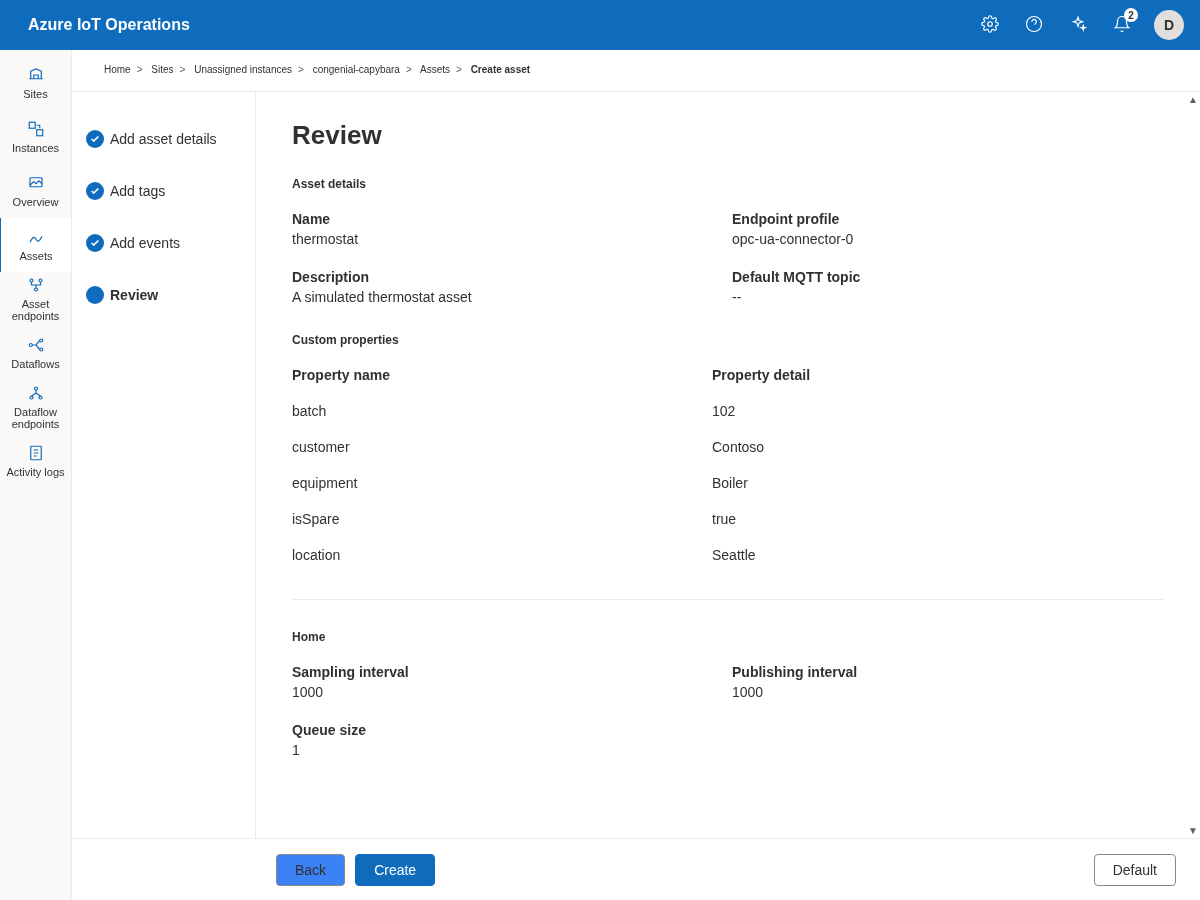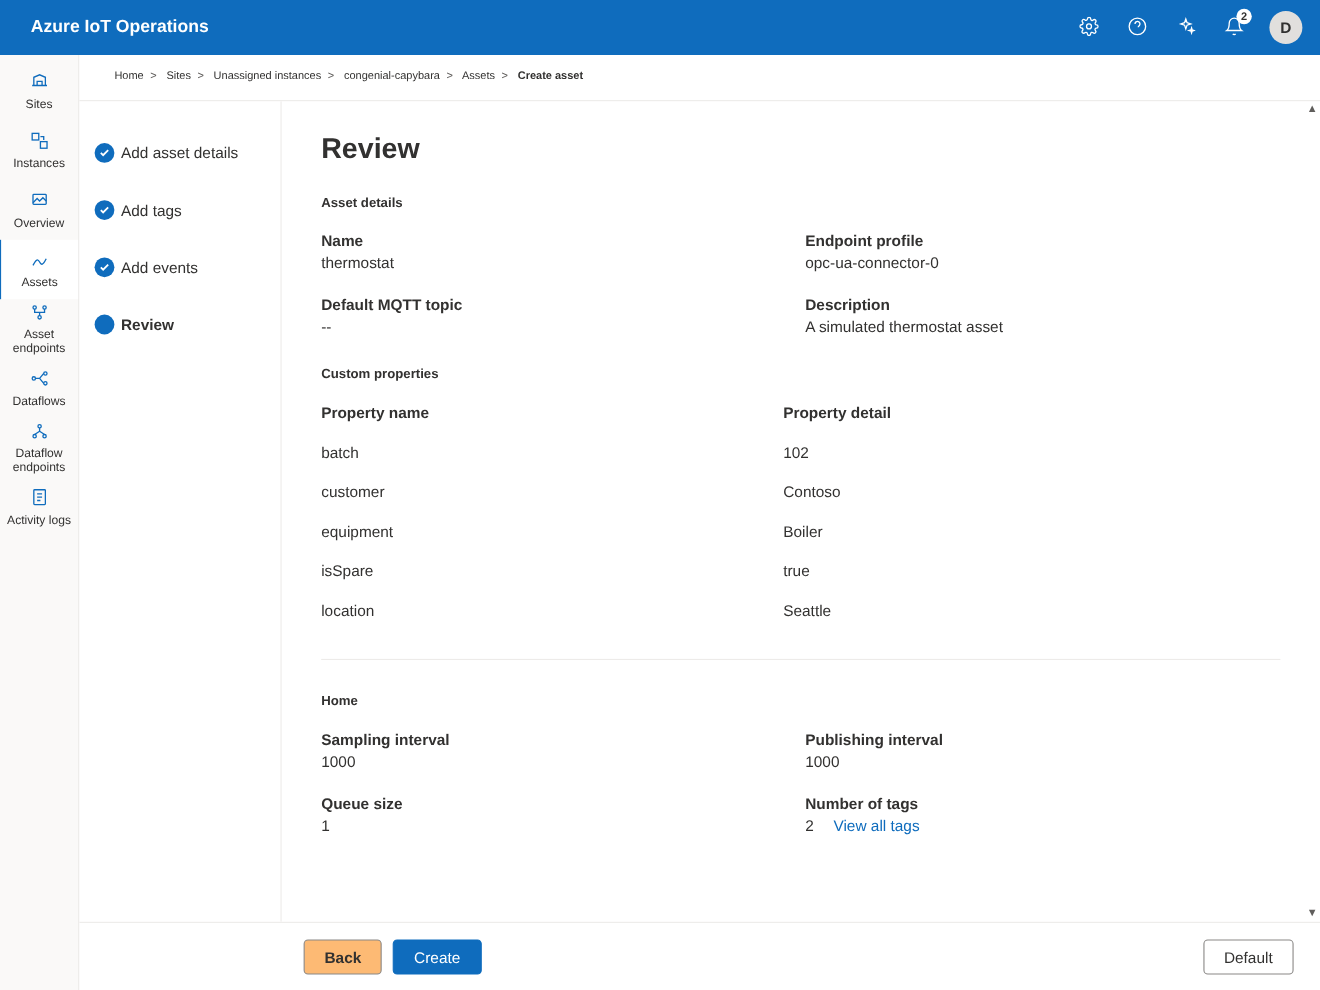--- a/index.html
+++ b/index.html
@@ -46,21 +46,21 @@
   .field .fvalue { color: #323130; }
   .prop-table { margin-bottom: 30px; border-bottom: 1px solid #edebe9; padding-bottom: 16px;}
   .prop-head { display: grid; grid-template-columns: 420px 420px; font-weight: 600; margin-bottom: 20px;}
   .prop-row { display: grid; grid-template-columns: 420px 420px; margin-bottom: 20px;}
   .link { color: #0f6cbd; cursor: pointer; margin-left: 14px;}
 
   
   .footer { height: 62px; border-top: 1px solid #edebe9; display: flex; align-items: center; padding: 0 24px 0 204px; flex-shrink: 0;}
   .footer .spacer { flex: 1; }
   .btn { height: 32px; padding: 0 18px; border-radius: 4px; font-size: 14px; cursor: pointer; display: inline-flex; align-items: center; justify-content: center;}
-  .btn-secondary { background: #fdba74; border: 1px solid #8a8886; color: #323130; font-weight: bold; }
+  .btn-secondary { background: #3b82f6; border: 1px solid #8a8886; color: #323130; }
   .btn-primary { background: #0f6cbd; border: 1px solid #0f6cbd; color: #fff; margin-left: 10px;}
   .btn-outline { background: #fff; border: 1px solid #8a8886; color: #323130; }
 
   
   .scrollhints { position: absolute; right: 0; top: 0; bottom: 0; width: 14px; display: flex; flex-direction: column; justify-content: space-between; color: #605e5c; font-size: 10px; pointer-events: none;}
   .scrollhints div { padding: 2px;}
 </style>
 </head>
 <body>
 
@@ -221,26 +221,26 @@
         <div class="grid2">
           <div class="field">
             <div class="flabel">Name</div>
             <div class="fvalue">thermostat</div>
           </div>
           <div class="field">
             <div class="flabel">Endpoint profile</div>
             <div class="fvalue">opc-ua-connector-0</div>
           </div>
           <div class="field">
+            <div class="flabel">Description</div>
+            <div class="fvalue">A simulated thermostat asset</div>
+          </div>
+          <div class="field">
             <div class="flabel">Default MQTT topic</div>
             <div class="fvalue">--</div>
-          </div>
-          <div class="field">
-            <div class="flabel">Description</div>
-            <div class="fvalue">A simulated thermostat asset</div>
           </div>
         </div>
 
         <h2>Custom properties</h2>
         <div class="prop-table">
           <div class="prop-head">
             <div>Property name</div>
             <div>Property detail</div>
           </div>
           <div class="prop-row">
@@ -272,27 +272,20 @@
             <div class="fvalue">1000</div>
           </div>
           <div class="field">
             <div class="flabel">Publishing interval</div>
             <div class="fvalue">1000</div>
           </div>
           <div class="field">
             <div class="flabel">Queue size</div>
             <div class="fvalue">1</div>
           </div>
-          <div class="field">
-            <div class="flabel">Number of tags</div>
-            <div class="fvalue">
-              <span>2</span>
-              <span class="link">View all tags</span>
-            </div>
-          </div>
         </div>
 
         <div class="scrollhints">
           <div>▲</div>
           <div>▼</div>
         </div>
       </div>
     </div>
 
     <div class="footer">

